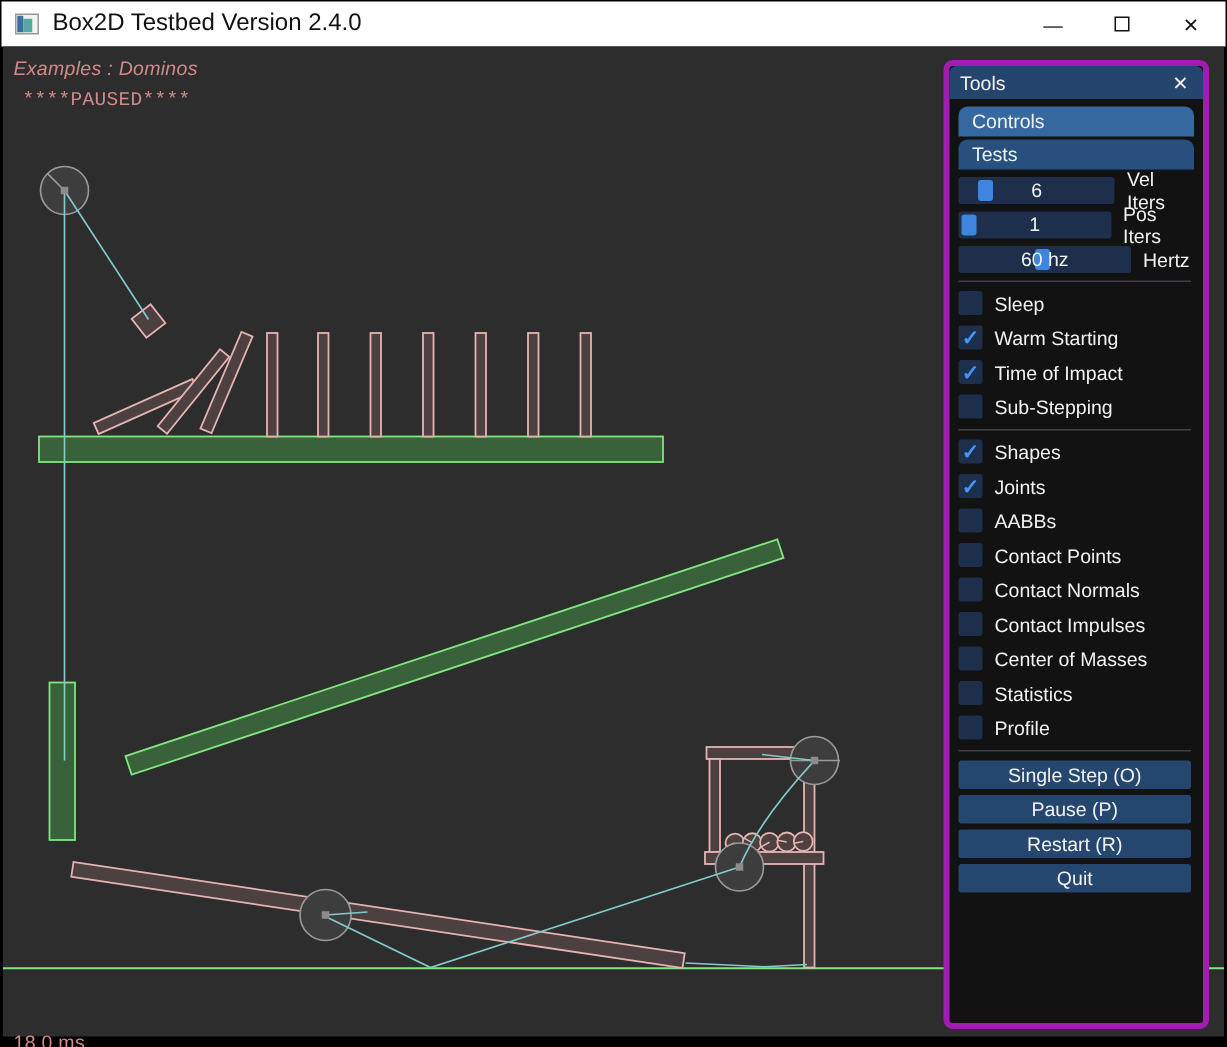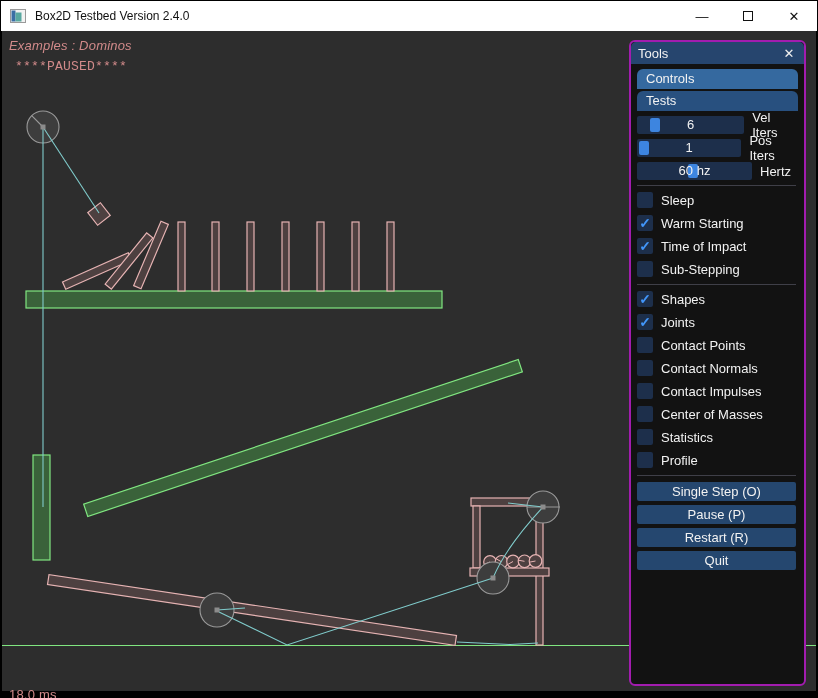--- a/index.html
+++ b/index.html
@@ -4,21 +4,21 @@
 <style>
   * { margin:0; padding:0; box-sizing:border-box; }
   html,body { width:818px; height:698px; background:#000; overflow:hidden;
               font-family:"Liberation Sans", sans-serif; }
   .stage { position:absolute; left:0; top:0; width:818px; height:698px; background:#000; }
 
   
   .titlebar { position:absolute; left:1px; top:1px; width:816px; height:30px;
               background:var(--titlebar_bg); display:flex; align-items:center; }
   .app-icon { width:16px; height:16px; margin-left:9px; }
-  .win-title { margin-left:9px; font-size:12px; color:#111; }
+  .win-title { margin-left:9px; font-size:16px; color:#111; }
   .win-controls { margin-left:auto; display:flex; height:100%; }
   .win-btn { width:46px; height:100%; display:flex; align-items:center; justify-content:center;
              color:#111; font-size:13px; }
   .max-glyph { width:10px; height:10px; border:1.2px solid #111; }
 
   
   .canvas { position:absolute; left:2px; top:31px; width:814px; height:660px;
             background:var(--canvas_bg); }
   .hud { position:absolute; font-size:13px; color:var(--hud_text); letter-spacing:0.2px; }
   #hud-example { left:7px; top:7px;font-style:italic; }
@@ -29,21 +29,21 @@
   svg .green-line  { stroke:var(--static_green); fill:none; stroke-width:1.2; }
   svg .pink-shape  { stroke:var(--dynamic_pink); fill:var(--pink_fill); stroke-width:1.2; }
   svg .pink-line   { stroke:var(--dynamic_pink); fill:none; stroke-width:1; }
   svg .gray-shape  { stroke:var(--sleep_gray); fill:var(--gray_fill); stroke-width:1.1; }
   svg .gray-line   { stroke:var(--sleep_gray); fill:none; stroke-width:1.1; }
   svg .teal-line   { stroke:var(--joint_teal); fill:none; stroke-width:1.1; }
   svg .anchor      { fill:var(--anchor_gray); stroke:none; }
 
   
   .panel { position:absolute; left:629px; top:40px; width:177px; height:646px;
-           background:var(--panel_bg); border:2px solid #a21caf; border-radius:6px;
+           background:var(--panel_bg); border:4px solid #a21caf; border-radius:6px;
            color:var(--panel_text); font-size:13px; }
   .panel-header { height:22px; background:var(--panel_header); border-radius:5px 5px 0 0;
                   display:flex; align-items:center; padding:0 7px; }
   .panel-close { margin-left:auto; font-size:13px; color:#eee; width:16px; text-align:center; }
   .tabbar { display:flex; gap:2px; margin:5px 6px 0 6px;flex-direction:column; }
   .tab { padding:2px 9px 3px 9px; border-radius:6px 6px 0 0; }
   .tab.active { background:var(--tab_active); }
   .tab.inactive { background:var(--tab_inactive); }
   .panel-body { padding:5px 8px 0 6px; }
   .slider-row { display:flex; align-items:center; margin-bottom:5px; height:18px; }
@@ -227,20 +227,24 @@
         <div class="cb-label">Shapes</div>
       </div>
       <div class="cb-row">
         <div class="cb-box">
             <span>✓</span>
           </div>
         <div class="cb-label">Joints</div>
       </div>
       <div class="cb-row">
         <div class="cb-box"></div>
+        <div class="cb-label">AABBs</div>
+      </div>
+      <div class="cb-row">
+        <div class="cb-box"></div>
         <div class="cb-label">Contact Points</div>
       </div>
       <div class="cb-row">
         <div class="cb-box"></div>
         <div class="cb-label">Contact Normals</div>
       </div>
       <div class="cb-row">
         <div class="cb-box"></div>
         <div class="cb-label">Contact Impulses</div>
       </div>

